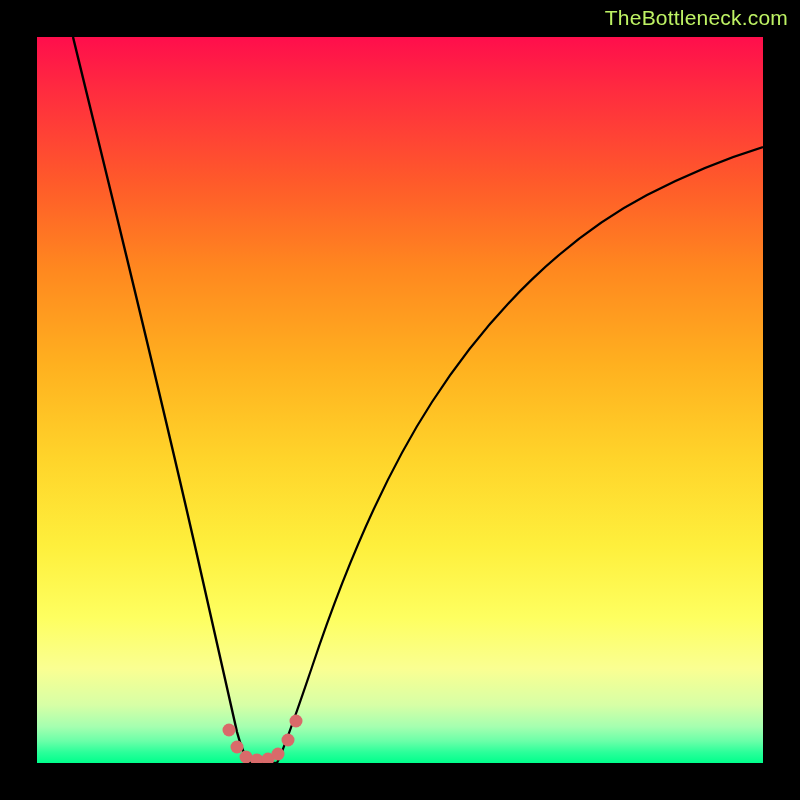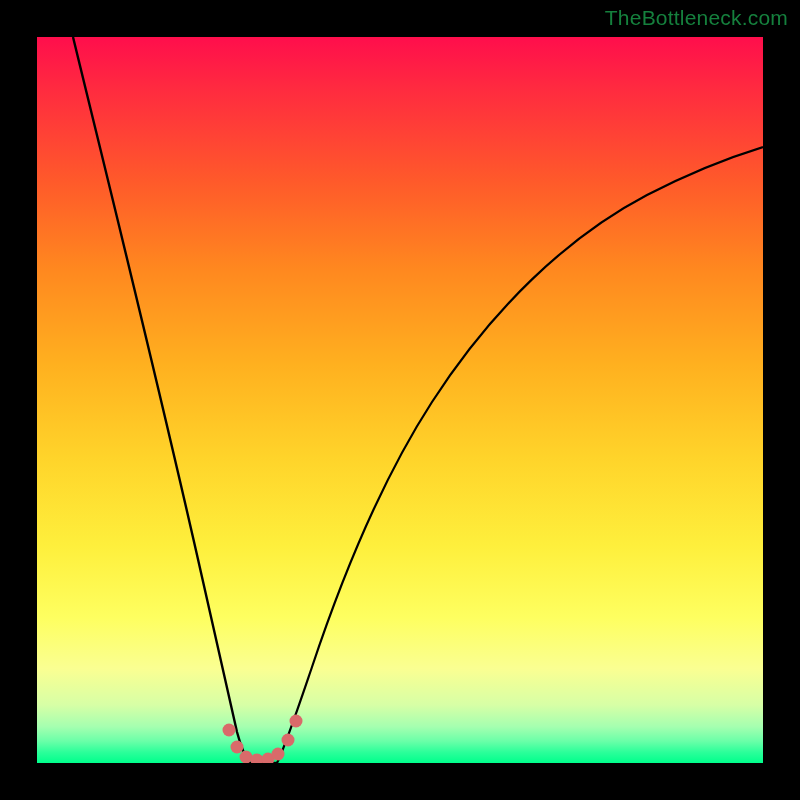--- a/index.html
+++ b/index.html
@@ -39,21 +39,21 @@
       #a5ffb0 95%,
       #6affa8 97%,
       #2cff9a 98.5%,
       #00ff8c 100%
     );
   }
   .watermark {
     position: absolute;
     top: 6px;
     right: 12px;
-    color: #15803d;
+    color: #bef264;
     font-size: 21px;
     font-weight: 500;
     letter-spacing: 0.2px;
     user-select: none;
   }
   svg.curves {
     position: absolute;
     top: 0;
     left: 0;
     width: 726px;

